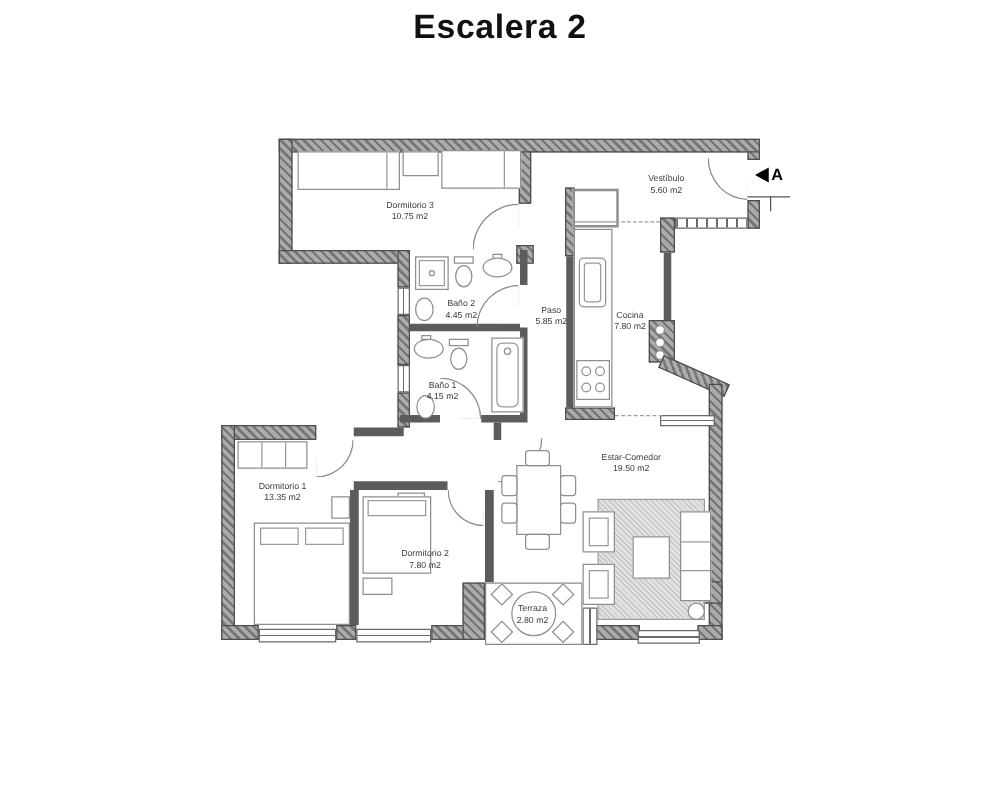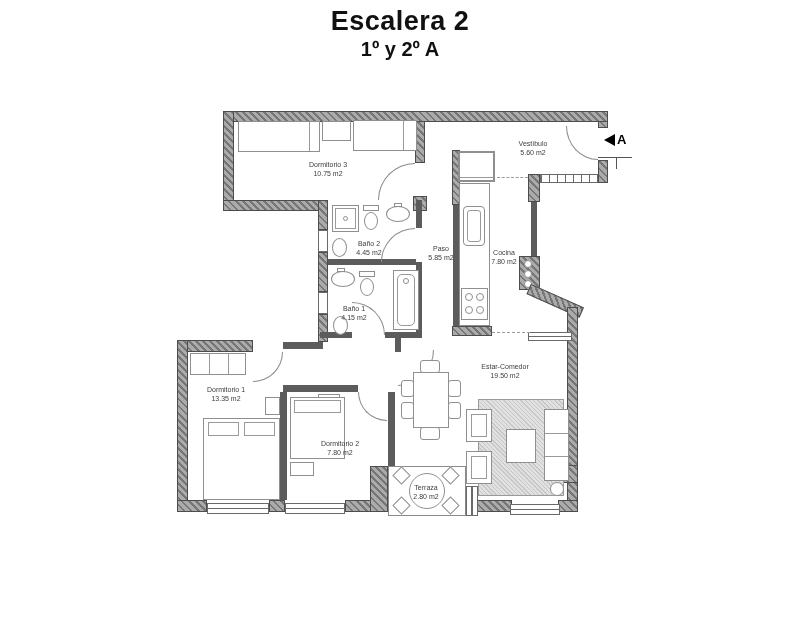--- a/index.html
+++ b/index.html
@@ -43,21 +43,20 @@
   .atri{position:absolute;width:0;height:0;border-top:6px solid transparent;border-bottom:6px solid transparent;border-right:11px solid #000;}
   .aletter{position:absolute;font-size:13px;font-weight:bold;}
 </style>
 </head>
 <body>
 
 <div class="screen">
 
   <div class="hdr">
     <div class="t1">Escalera 2</div>
-    <div class="t2">1º y 2º A</div>
   </div>
 
   <div class="plan">
 
     <div class="wall" style="left:223px;top:111px;width:385px;height:11px"></div>
     <div class="wall" style="left:223px;top:111px;width:11px;height:100px"></div>
     <div class="wall" style="left:223px;top:200px;width:100px;height:11px"></div>
     <div class="wall" style="left:415px;top:121px;width:10px;height:42px"></div>
     <div class="wall" style="left:413px;top:196px;width:14px;height:15px"></div>
 

